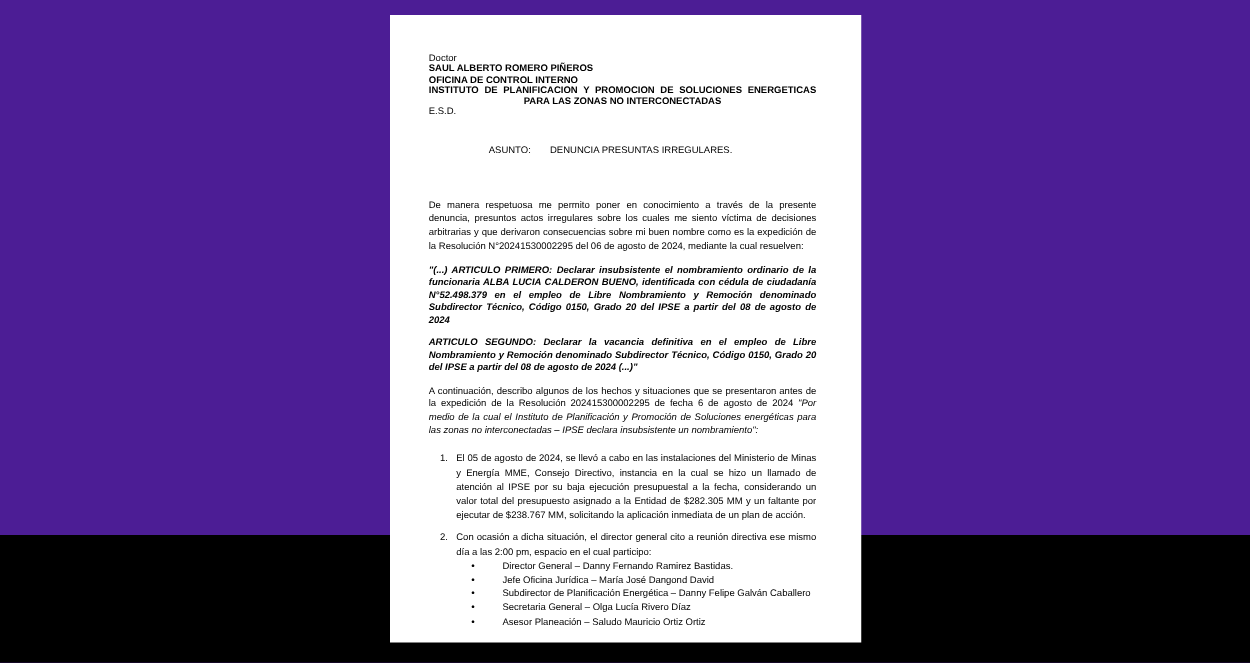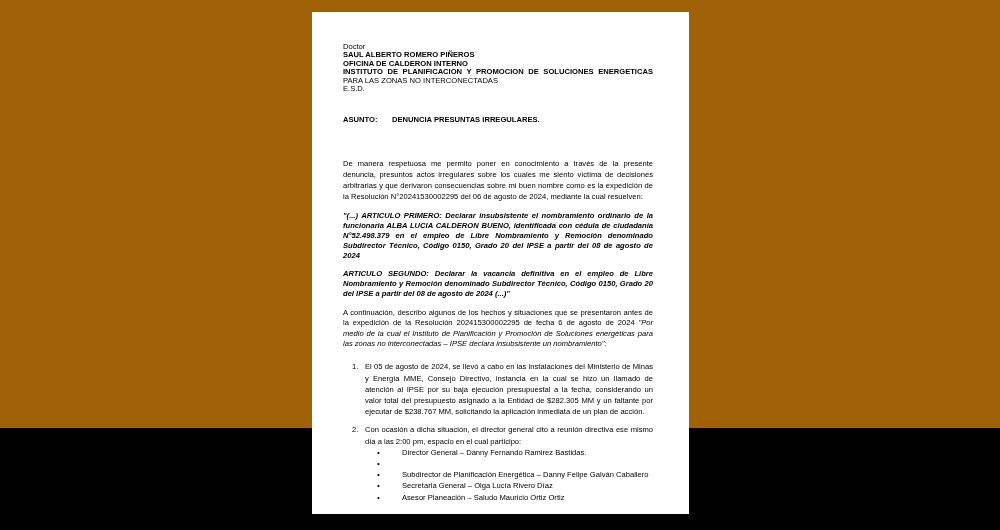--- a/index.html
+++ b/index.html
@@ -8,21 +8,21 @@
     background: #000000;
     width: 1000px;
     height: 530px;
     overflow: hidden;
     font-family: "Liberation Sans", sans-serif;
   }
   .stage {
     position: relative;
     width: 1000px;
     height: 428px;
-    background: #a16207;
+    background: #4c1d95;
   }
   .paper {
     position: absolute;
     left: 312px;
     top: 12px;
     width: 377px;
     height: 502px;
     background: #ffffff;
     color: #000000;
   }
@@ -32,22 +32,22 @@
     top: 31px;
     width: 310px;
     font-size: 7.6px;
     line-height: 11.2px;
     color: #000000;
   }
   .recipient { line-height: 8.4px; }
   .recipient div { margin: 0; }
   .bold { font-weight: bold; }
   .inst-l1 { font-weight: bold; text-align: justify; text-align-last: justify; }
-  .inst-l2 { font-weight: normal; }
-  .subject-row { margin-top: 21px; font-weight: bold; }
+  .inst-l2 { font-weight: bold; text-align: center; }
+  .subject-row { margin-top: 21px; font-weight: normal; margin-left: 48px; }
   .subject-label { display: inline-block; width: 49px; }
   .greeting { margin-top: 16px; }
   .para {
     margin-top: 32px;
     text-align: justify;
   }
   .quote {
     margin-top: 9px;
     font-weight: bold;
     font-style: italic;
@@ -73,21 +73,21 @@
 </head>
 <body>
 
 <div class="stage">
   <div class="paper">
     <div class="content">
 
       <div class="recipient">
         <div>Doctor</div>
         <div class="bold">SAUL ALBERTO ROMERO PIÑEROS</div>
-        <div class="bold">OFICINA DE CALDERON INTERNO</div>
+        <div class="bold">OFICINA DE CONTROL INTERNO</div>
         <div class="inst-l1">INSTITUTO DE PLANIFICACION Y PROMOCION DE SOLUCIONES ENERGETICAS</div>
         <div class="inst-l2">PARA LAS ZONAS NO INTERCONECTADAS</div>
         <div>E.S.D.</div>
       </div>
 
       <div class="subject-row">
         <span class="subject-label">ASUNTO:</span><span>DENUNCIA PRESUNTAS IRREGULARES.</span>
       </div>
 
 
@@ -110,20 +110,21 @@
           <span class="nnum">2.</span>
           <span class="ntext">Con ocasión a dicha situación, el director general cito a reunión directiva ese mismo día a las 2:00 pm, espacio en el cual participo:</span>
         </div>
         <div class="bullets">
           <div class="bullet-row">
             <span class="bmark">•</span>
             <span class="btext">Director General – Danny Fernando Ramirez Bastidas.</span>
           </div>
           <div class="bullet-row">
             <span class="bmark">•</span>
+            <span class="btext">Jefe Oficina Jurídica – María José Dangond David</span>
           </div>
           <div class="bullet-row">
             <span class="bmark">•</span>
             <span class="btext">Subdirector de Planificación Energética – Danny Felipe Galván Caballero</span>
           </div>
           <div class="bullet-row">
             <span class="bmark">•</span>
             <span class="btext">Secretaria General – Olga Lucía Rivero Díaz</span>
           </div>
           <div class="bullet-row">

